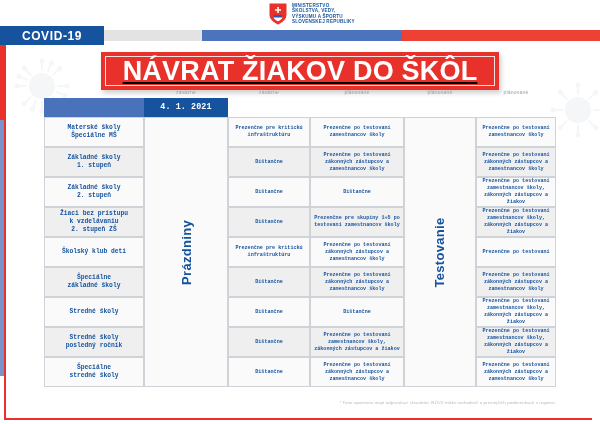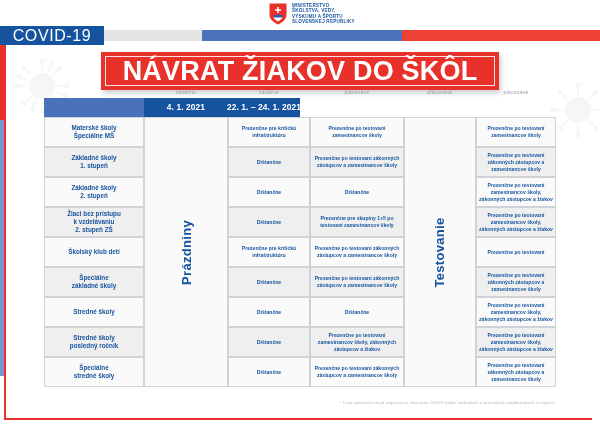--- a/index.html
+++ b/index.html
@@ -20,21 +20,21 @@
   .frame-right-blue{right:4px;top:164px;width:4px;height:256px;background:#7b93cc;}
 
   
   .hdr-white{position:absolute;left:0;top:0;width:600px;height:26px;background:#fff;}
   .covid-badge{
     position:absolute;left:0;top:26px;width:104px;height:19px;
     background:#15539e;
     display:flex;align-items:center;justify-content:center;
   }
   .covid-badge span{
-    color:#fff;font-size:16px;font-weight:normal;letter-spacing:.6px;
+    color:#fff;font-size:12px;font-weight:bold;letter-spacing:.6px;
   }
   .bar-grey{position:absolute;left:104px;top:30px;width:98px;height:11px;background:#e3e3e3;}
   .bar-blue{position:absolute;left:202px;top:30px;width:200px;height:11px;background:#4c74bd;}
   .bar-red{position:absolute;left:402px;top:30px;width:198px;height:11px;background:#ee4136;}
 
   
   .ministry{position:absolute;left:268px;top:2px;display:flex;align-items:flex-start;gap:4px;}
   .ministry .shield{width:20px;height:24px;flex:0 0 auto;}
   .ministry .mtext{padding-top:1px;}
   .ministry .mtext .m1{
@@ -42,21 +42,21 @@
   }
   .ministry .mtext .m2{
     font-size:4.6px;font-weight:bold;color:#15539e;letter-spacing:.2px;line-height:5.4px;
   }
 
   
   .title-band{
     position:absolute;left:101px;top:52px;width:398px;height:38px;
     background:#e8312a;
     box-shadow:2px 3px 5px rgba(0,0,0,.20);
-    display:flex;align-items:center;justify-content:center;
+    display:flex;align-items:center;justify-content:center;text-decoration:underline;
   }
   .title-band .tb-inner{
     border:1.5px solid rgba(255,255,255,.85);
     width:calc(100% - 10px);height:calc(100% - 10px);
     display:flex;align-items:center;justify-content:center;
   }
   .title-band h1{
     margin:0;color:#fff;font-size:27px;font-weight:bold;letter-spacing:.2px;
     line-height:1;white-space:nowrap;
   }
@@ -69,20 +69,21 @@
   .trow{display:flex;width:100%;}
   .cell{
     box-sizing:border-box;
     border:1px solid #cfd3d8;
     display:flex;align-items:center;justify-content:center;
     text-align:center;
     color:#15539e;
     font-size:5.1px;
     line-height:7px;
     padding:1px 2px;
+    font-family:Liberation Mono, monospace;
   }
   
   .c-label{width:100px;flex:0 0 100px;}
   .c-d1{width:84px;flex:0 0 84px;}
   .c-d2{width:82px;flex:0 0 82px;}
   .c-d3{width:94px;flex:0 0 94px;}
   .c-d4{width:72px;flex:0 0 72px;}
   .c-d5{width:80px;flex:0 0 80px;}
 
   
@@ -234,21 +235,20 @@
       <div style="width: 82px; flex: 0 0 82px;">záväzne</div>
       <div style="width: 94px; flex: 0 0 94px;">plánované</div>
       <div style="width: 72px; flex: 0 0 72px;">plánované</div>
       <div style="width: 80px; flex: 0 0 80px;">plánované</div>
     </div>
 
   <div class="tbl">
     <div class="trow hrow" id="hdrrow">
         <div class="cell c-label"></div>
         <div class="cell c-d1">4. 1. 2021</div>
-        <div class="cell c-d4">22. 1. – 24. 1.  2021</div>
       </div>
     <div id="tbody">
         <div class="trow brow">
           <div class="cell c-label">
             <div>
               <div>Materské školy</div>
               <div>Špeciálne MŠ</div>
             </div>
           </div>
           <div class="cell c-d1">Prezenčne pre kritickú infraštruktúru</div>

